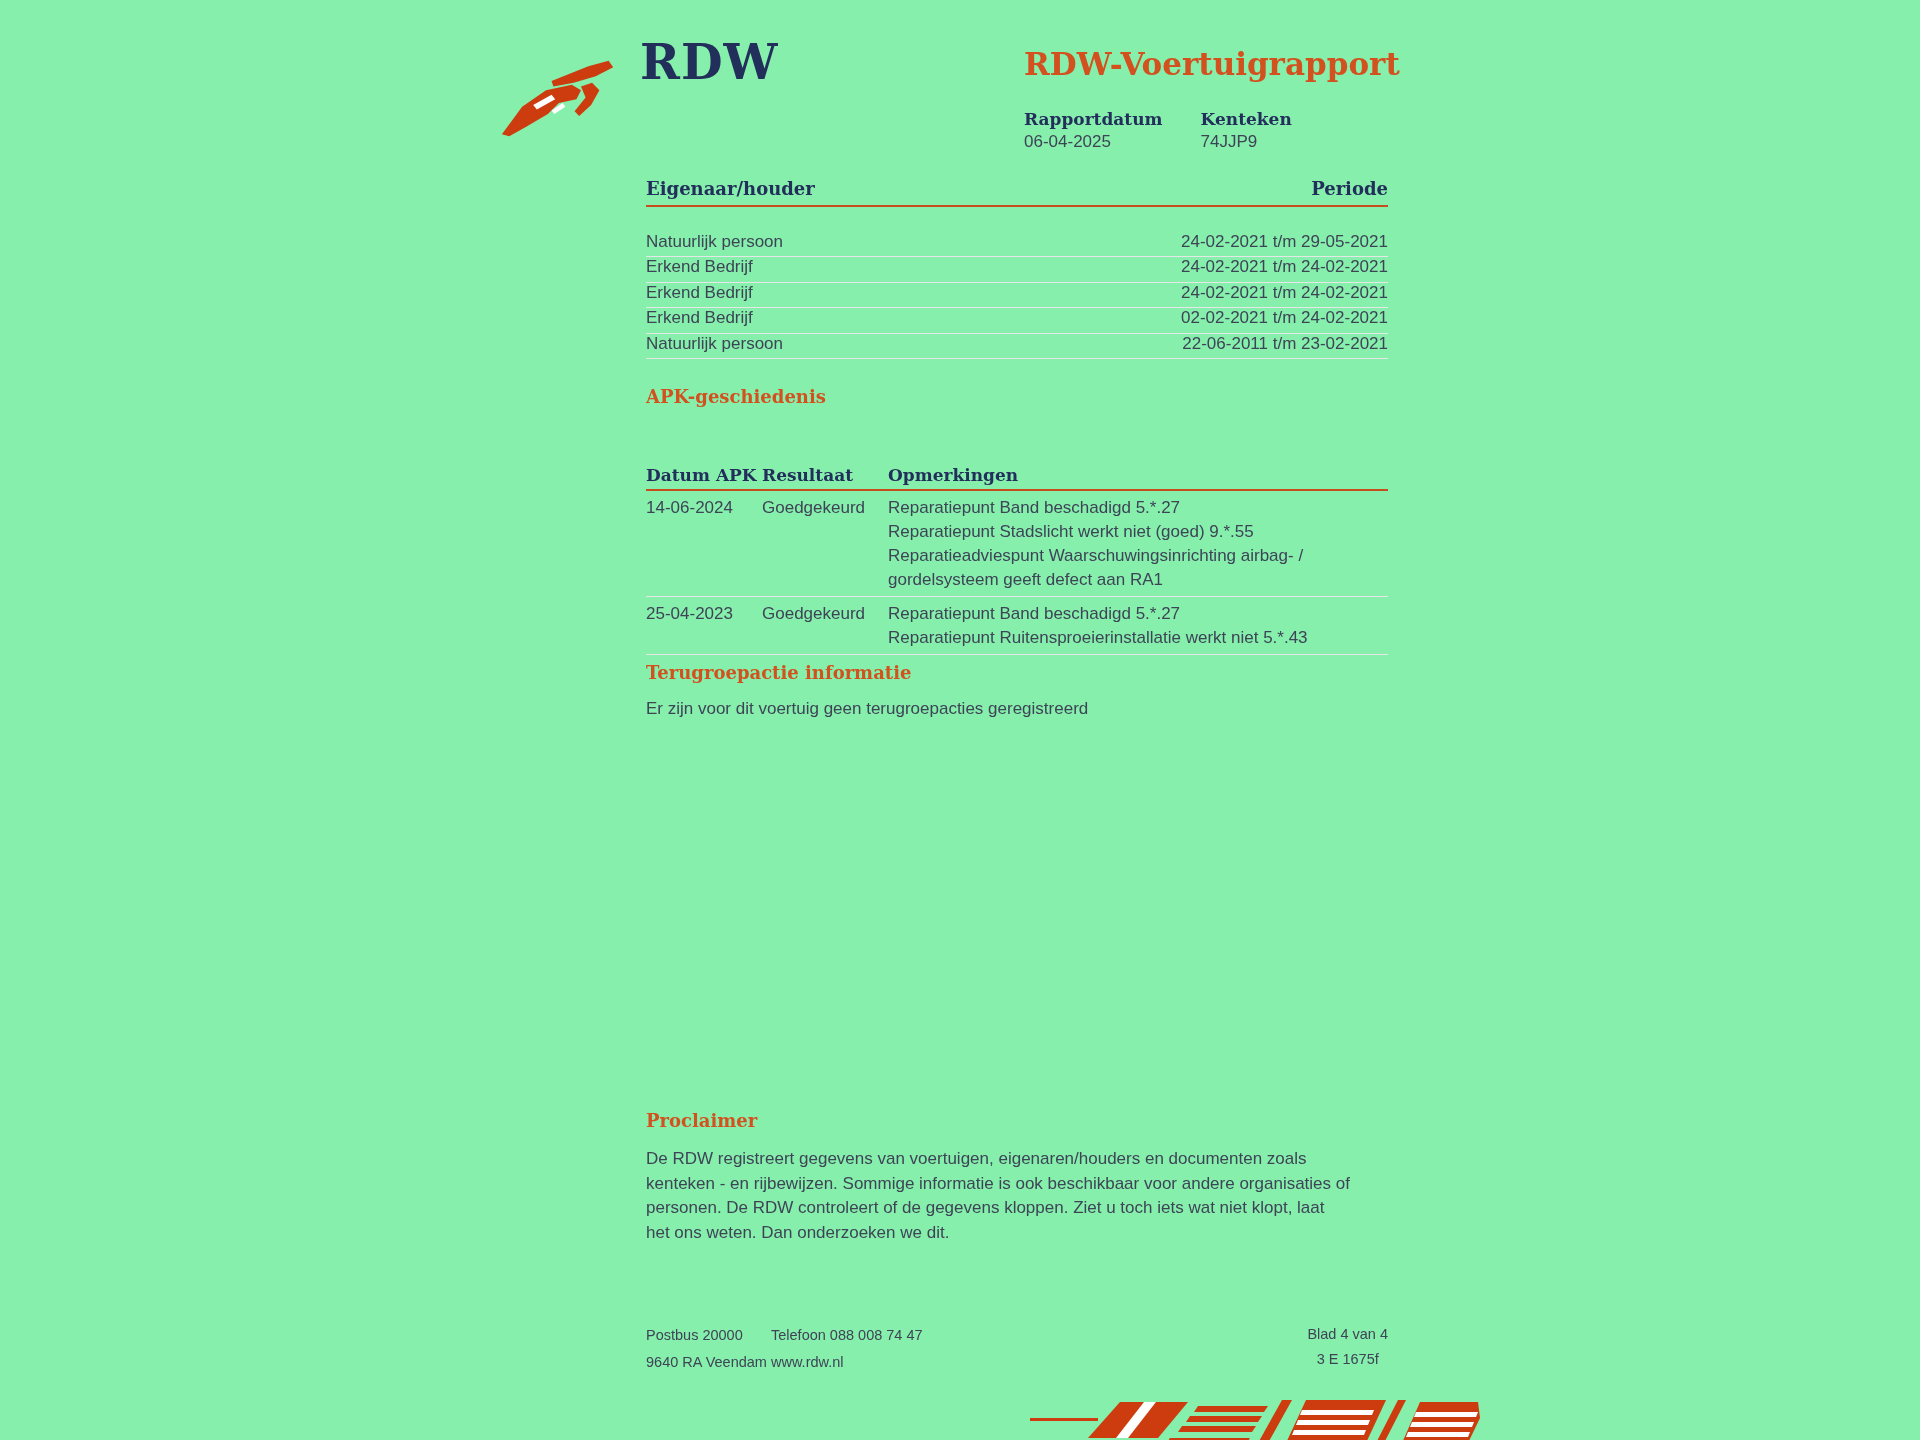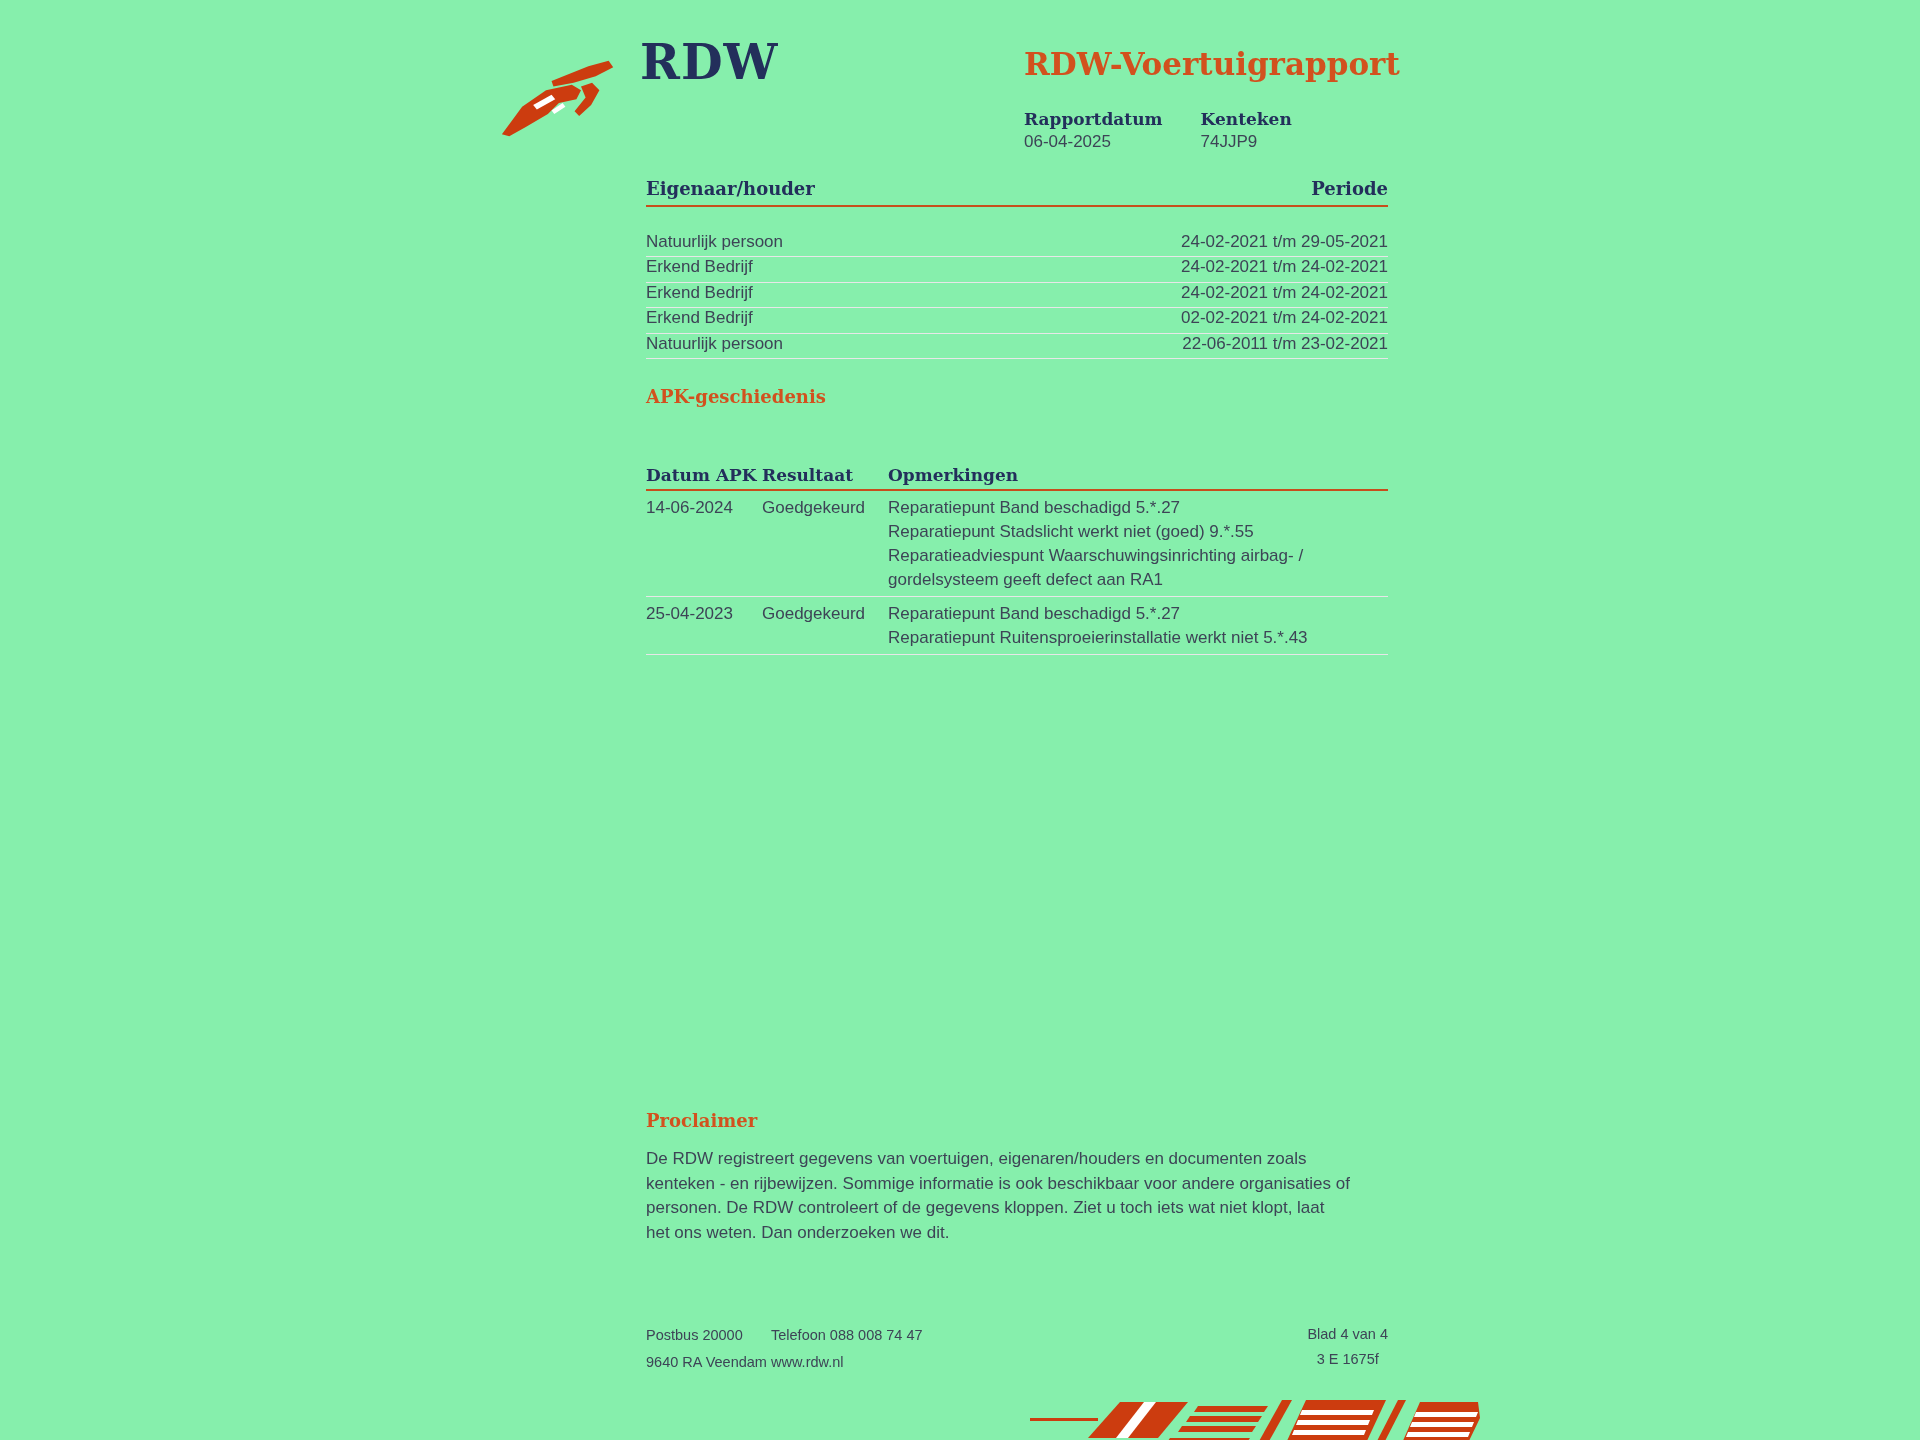--- a/index.html
+++ b/index.html
@@ -165,20 +165,24 @@
     <div class="apk-grid apk-row">
       <div class="cell">25-04-2023</div>
       <div class="cell">Goedgekeurd</div>
       <div class="remarks">
         <div class="remark">Reparatiepunt Band beschadigd 5.*.27</div>
         <div class="remark">Reparatiepunt Ruitensproeierinstallatie werkt niet 5.*.43</div>
       </div>
     </div>
   </div>
 
+  <div class="recall-section">
+    <div class="sec-head-orange">Terugroepactie informatie</div>
+    <div class="recall-text">Er zijn voor dit voertuig geen terugroepacties geregistreerd</div>
+  </div>
 
   <div class="proclaimer-section">
     <div class="sec-head-orange">Proclaimer</div>
     <div class="proclaimer-text">De RDW registreert gegevens van voertuigen, eigenaren/houders en documenten zoals kenteken - en rijbewijzen. Sommige informatie is ook beschikbaar voor andere organisaties of personen. De RDW controleert of de gegevens kloppen. Ziet u toch iets wat niet klopt, laat het ons weten. Dan onderzoeken we dit.</div>
   </div>
 
   <div class="footer">
     <div class="footer-left">
       <div class="footer-col1">
         <div class="footer-line">Postbus 20000</div>

